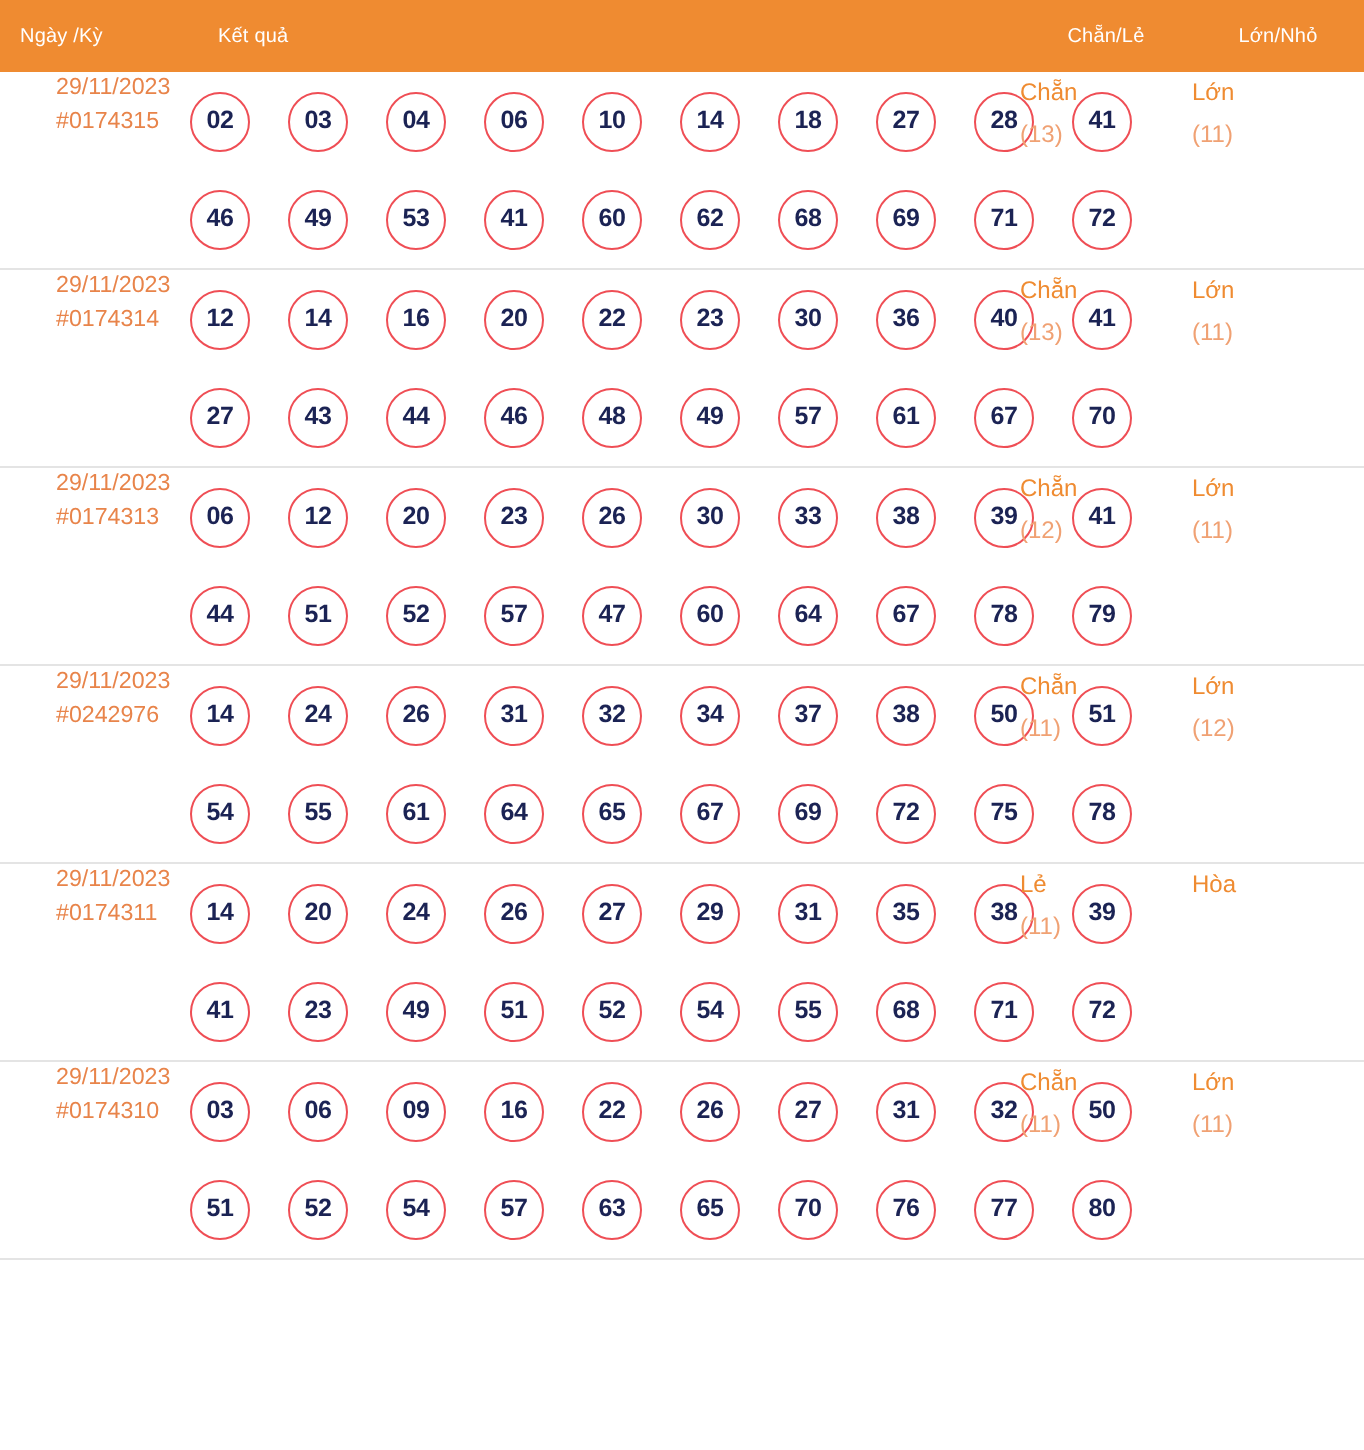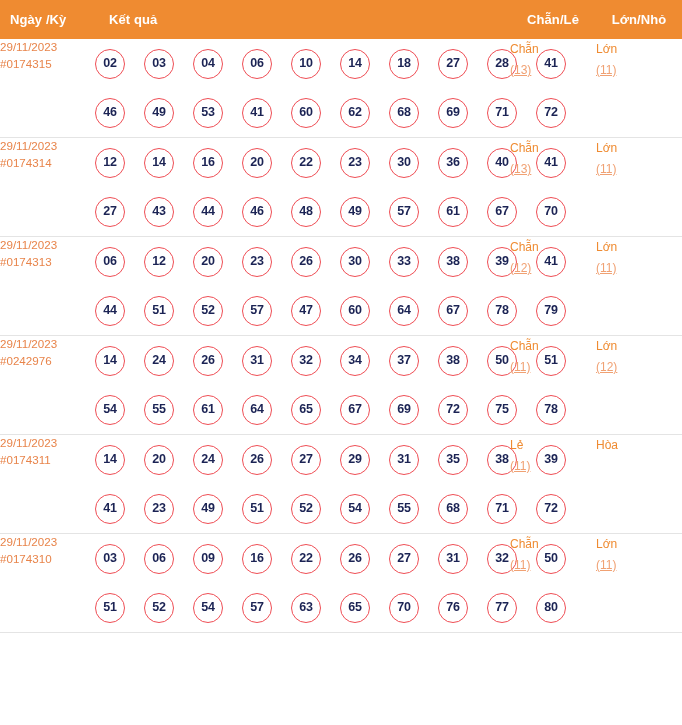--- a/index.html
+++ b/index.html
@@ -22,22 +22,22 @@
     table-layout: fixed;
   }
 
   
   .table-head-row {
     background: #ef8b31;
     height: 36px;
   }
   .table-head-row th {
     color: #ffffff;
-    font-size: 13px;
-    font-weight: bold;
+    font-size: 10px;
+    font-weight: normal;
     padding: 12px;
     vertical-align: middle;
     letter-spacing: .1px;
   }
   .th-date   { width: 95px;  text-align: left;   padding-left: 10px !important; }
   .th-result { width: 415px; text-align: left;   padding-left: 14px !important; }
   .th-parity { width: 86px;  text-align: center; }
   .th-size   { width: 86px;  text-align: center; }
 
   
@@ -47,21 +47,21 @@
     vertical-align: top;
   }
 
   .cell-date {
     padding: 12px 0 0 10px;
     color: #e8844a;
     font-size: 11.6px;
     line-height: 16.5px;
     white-space: nowrap;
   }
-  .date-line, .id-line { display: block; }
+  .date-line, .id-line { display: block; margin-left: 28px; }
 
   .cell-result {
     padding: 7px 0 10px 10px;
   }
   .ball-line {
     display: flex;
     flex-wrap: nowrap;
     gap: 19px;
     height: 49px;
     align-items: center;
@@ -83,21 +83,21 @@
     letter-spacing: -0.2px;
   }
 
   .cell-parity, .cell-size {
     padding-top: 12px;
     color: #ef8b31;
     font-size: 12px;
     line-height: 21px;
   }
   .stat-label { display: block; }
-  .stat-count { display: block; color: #f0a173; text-decoration: underline; }
+  .stat-count { display: block; color: #f0a173; }
   .stat-count:empty { display: none; }
 </style>
 </head>
 <body>
 
 <table class="results-table">
   <thead>
     <tr class="table-head-row">
       <th class="th-date">Ngày /Kỳ</th>
       <th class="th-result">Kết quả</th>

